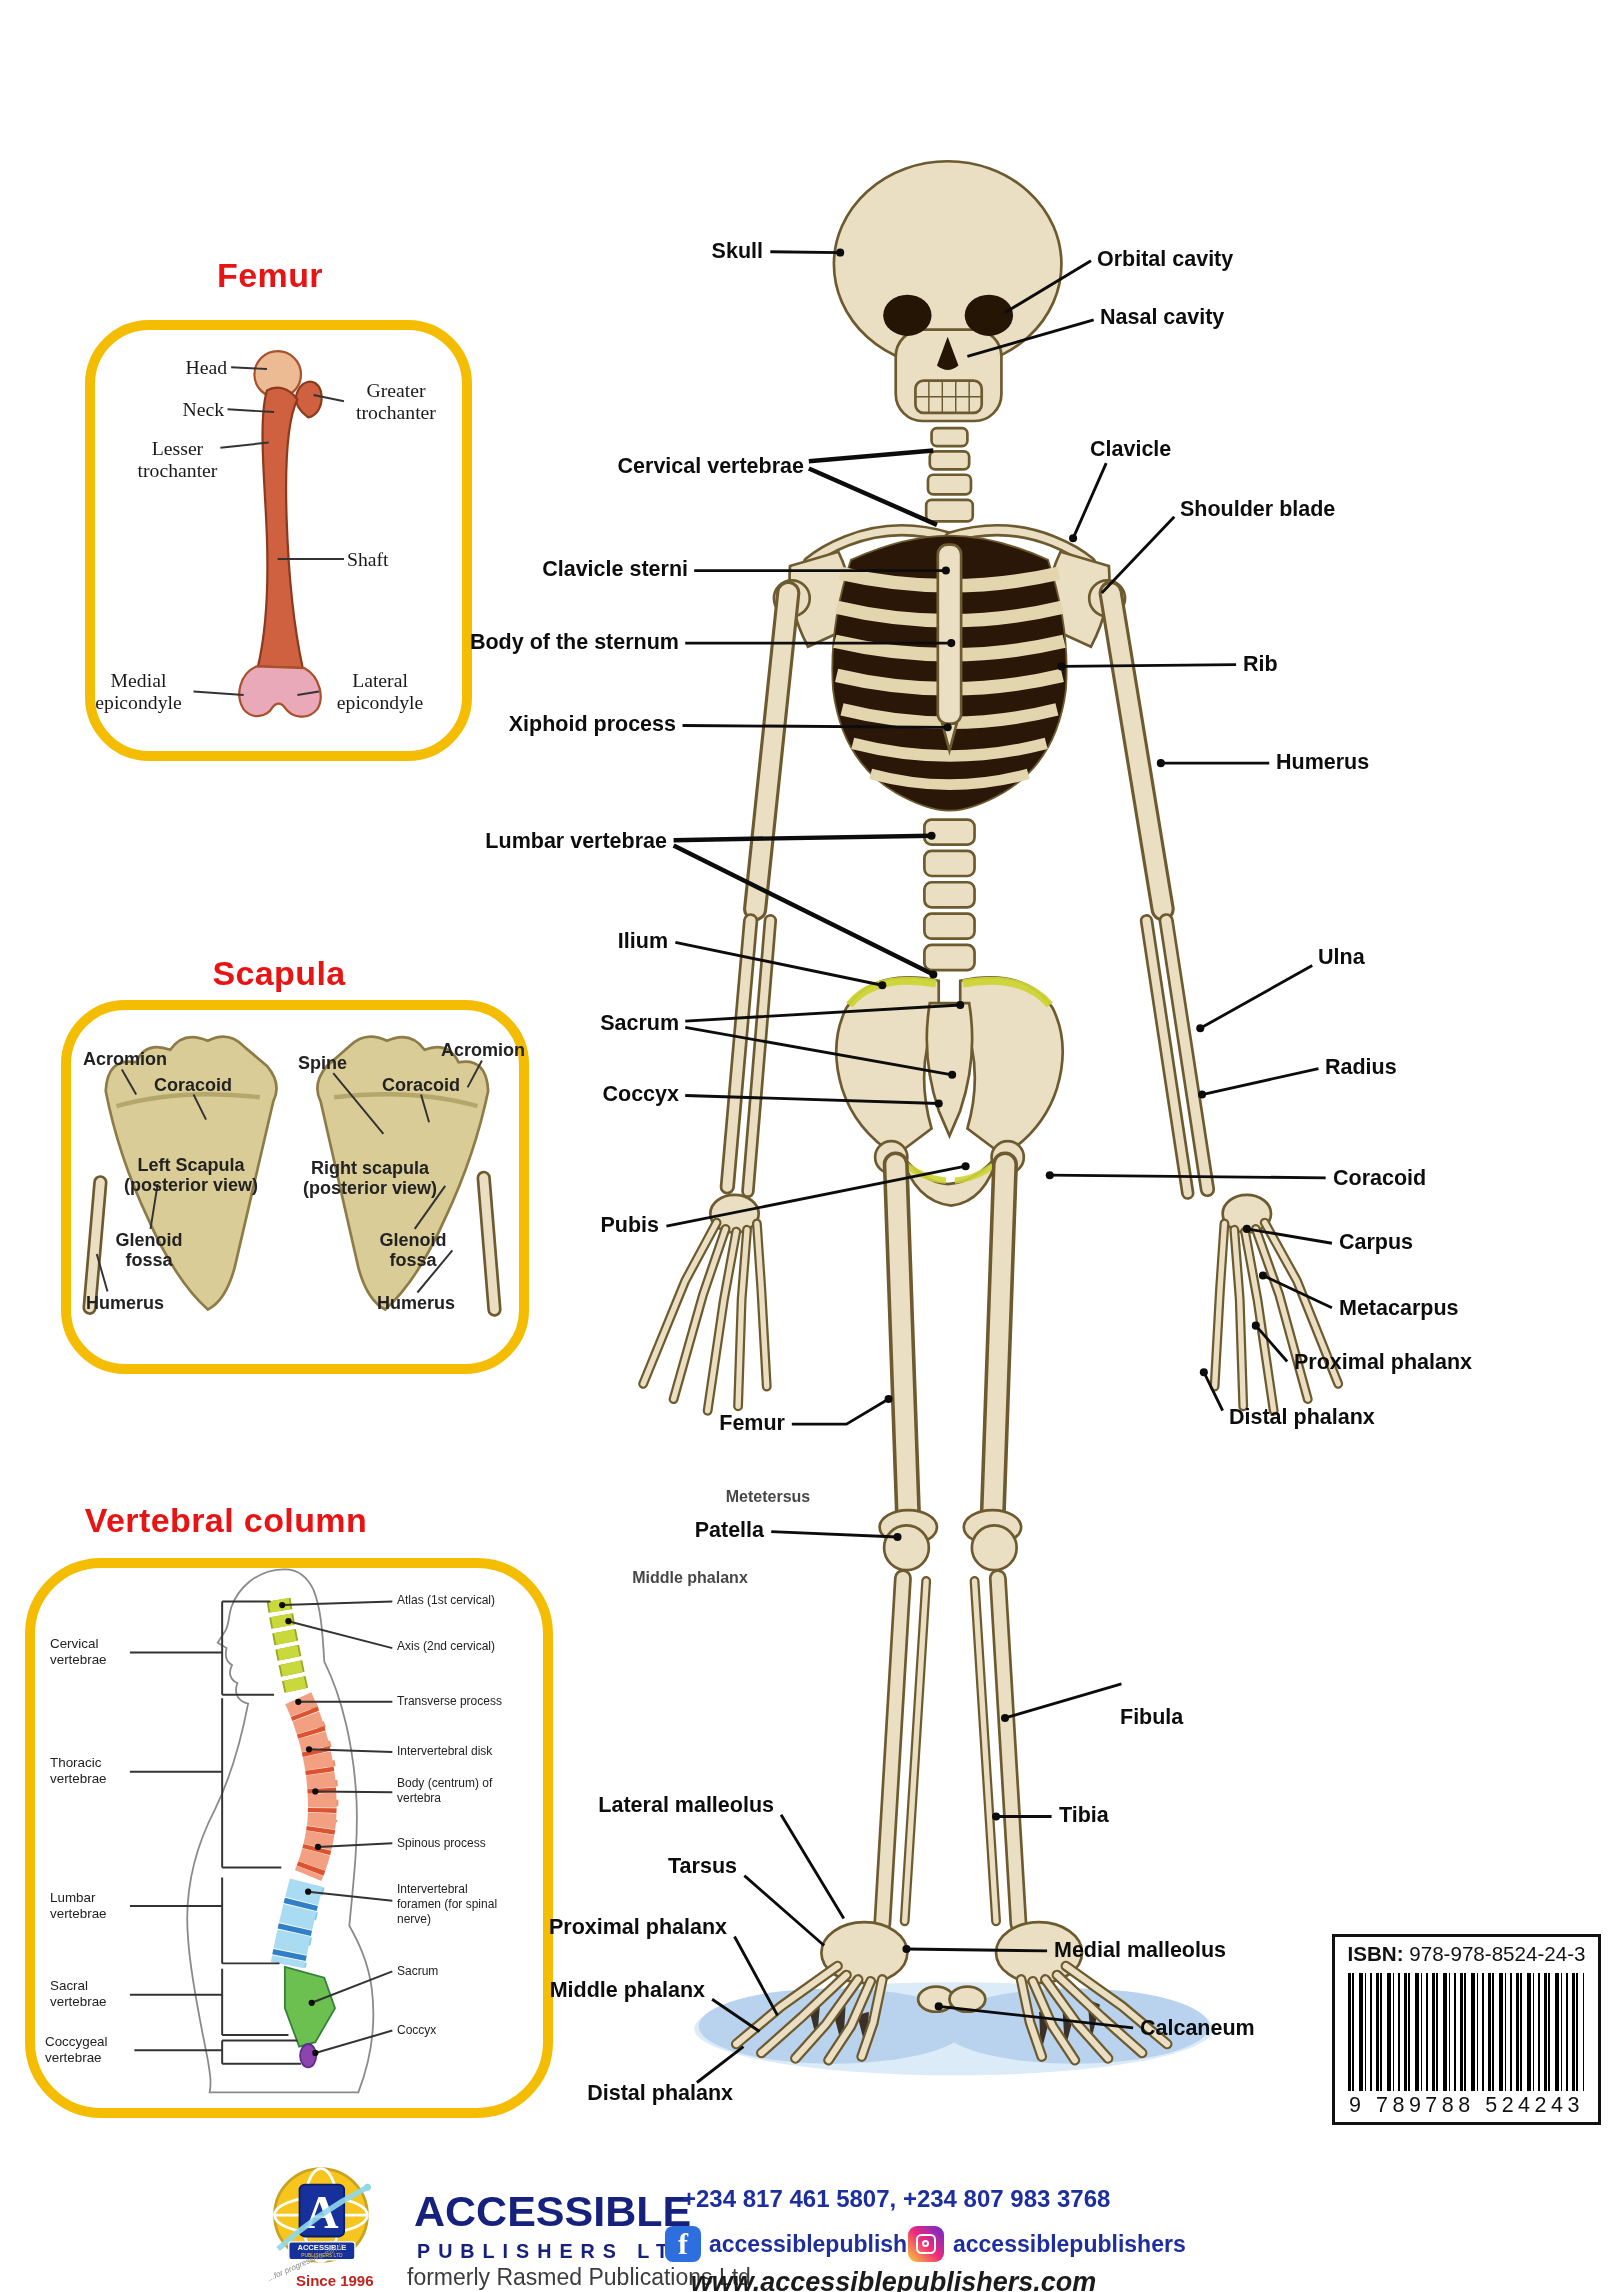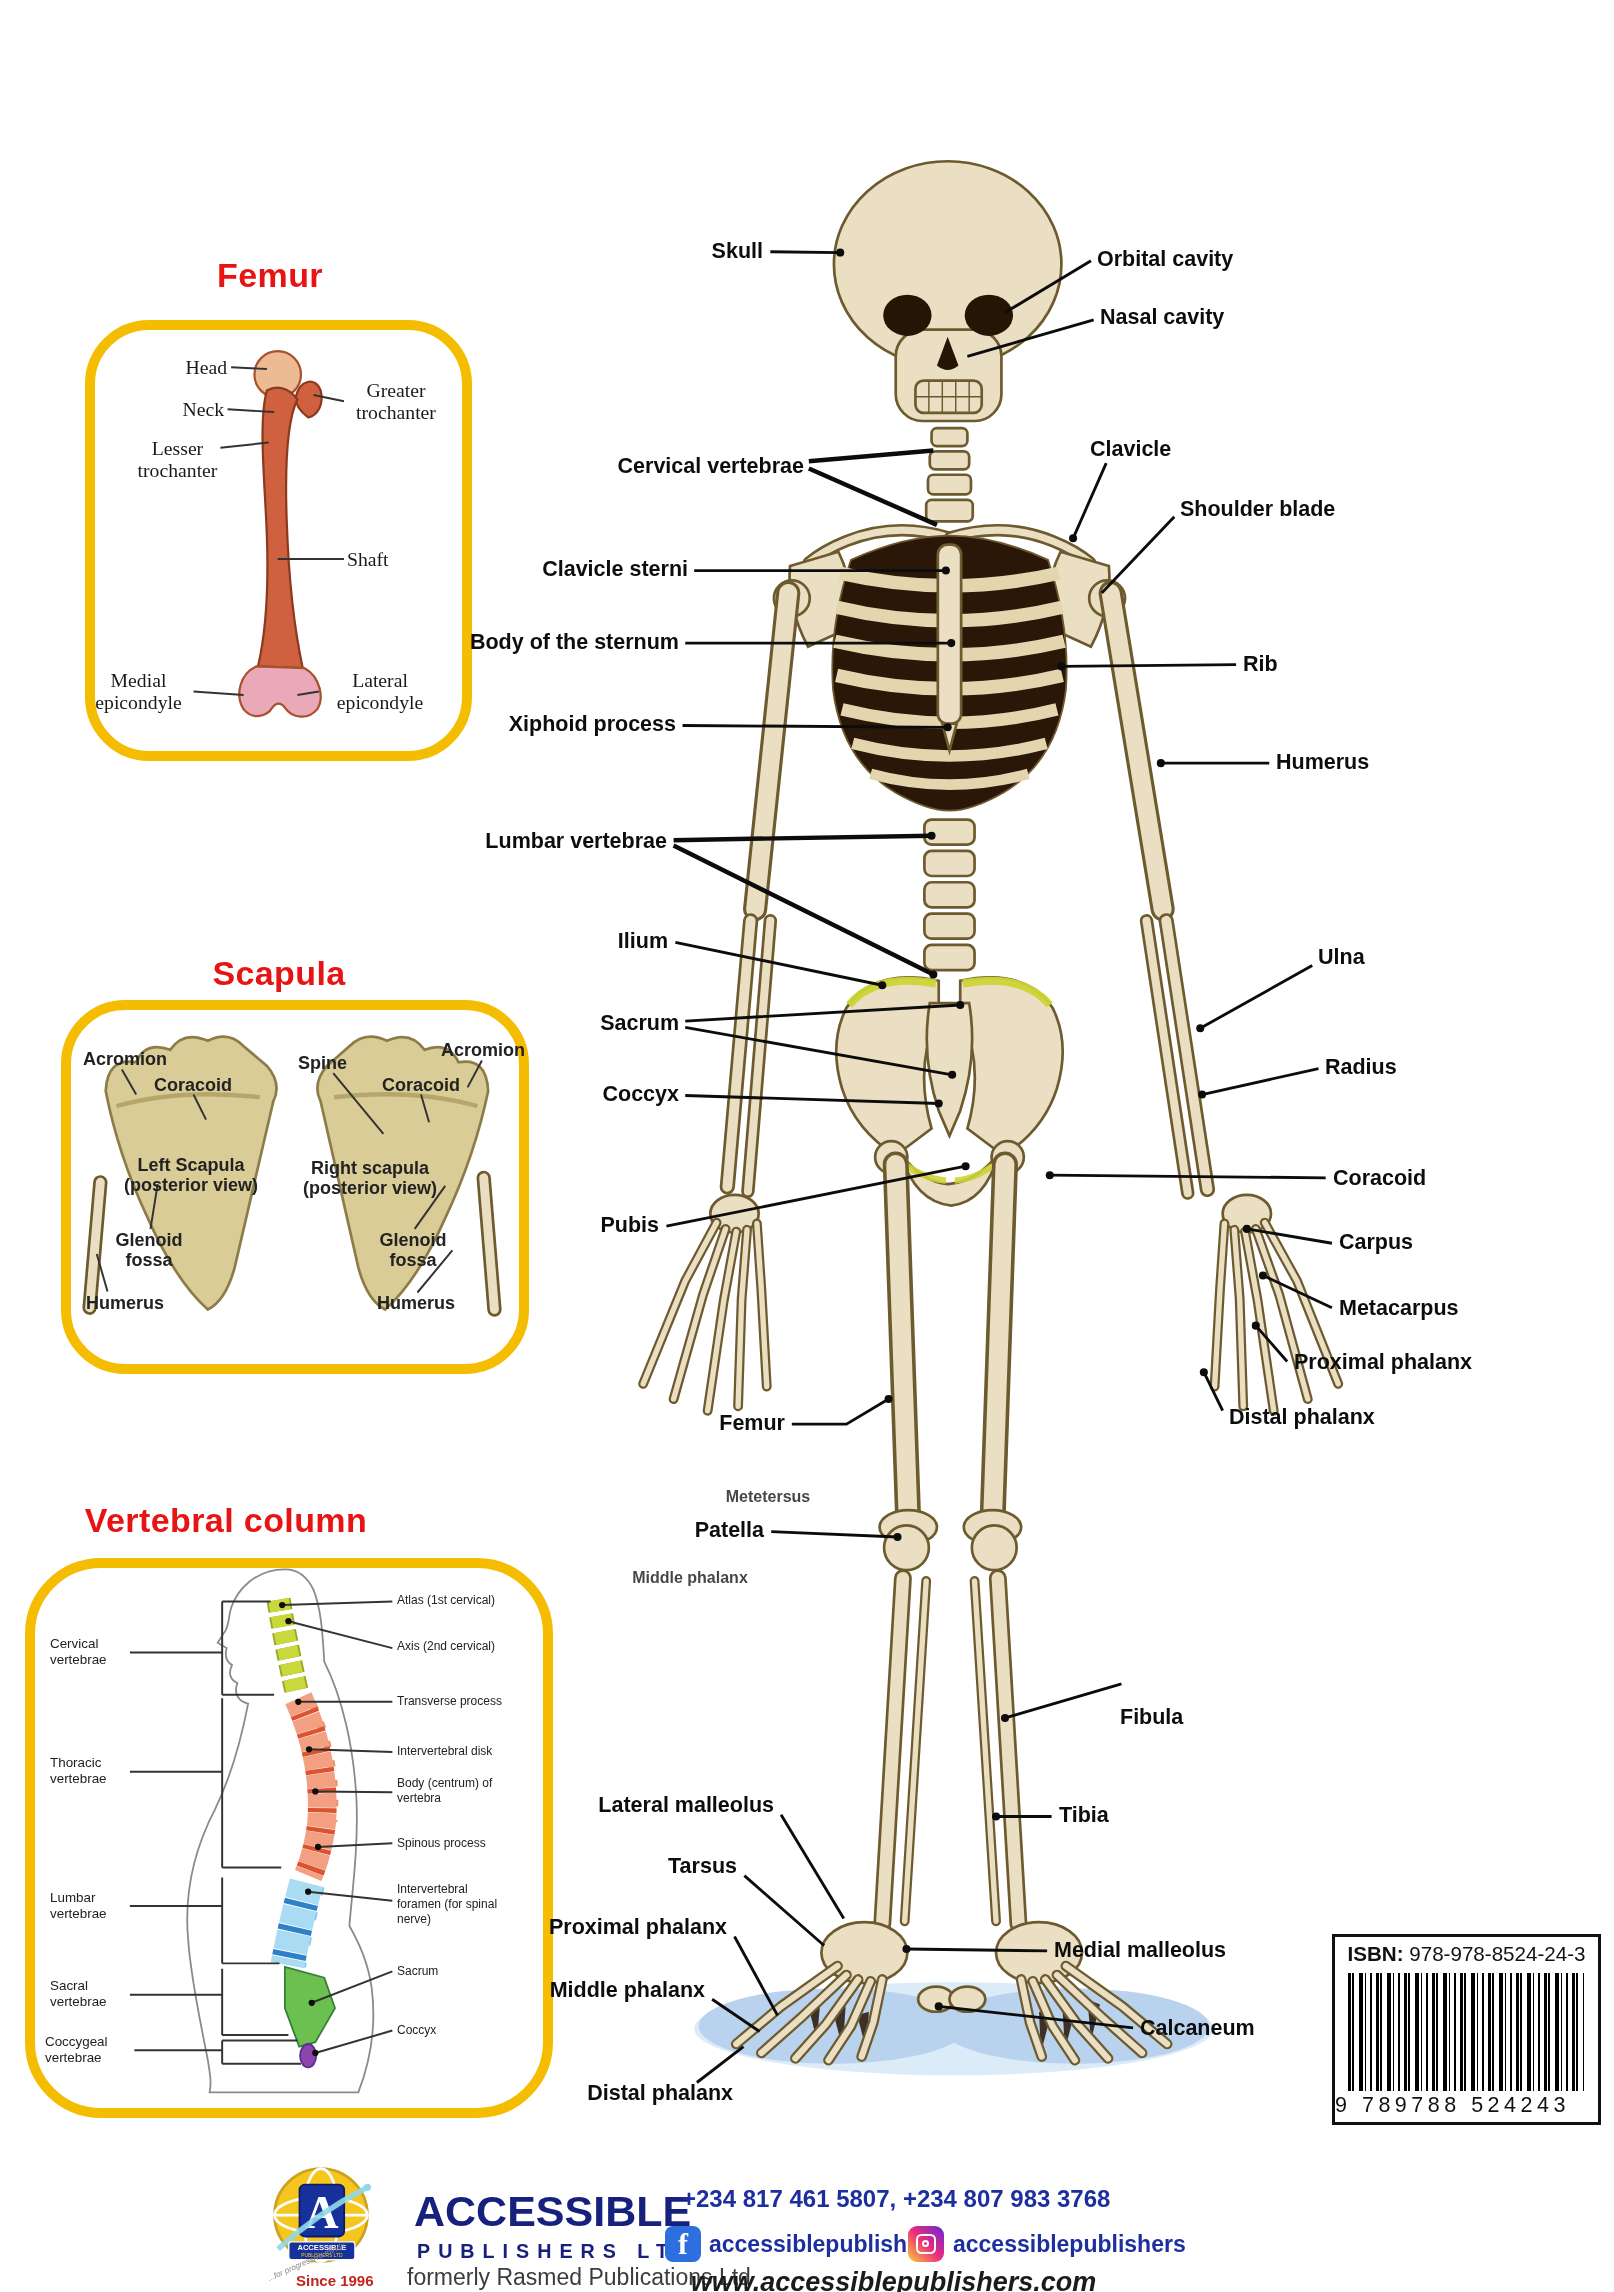--- a/index.html
+++ b/index.html
@@ -31,21 +31,21 @@
       width:112px;transform:translateY(-50%);}
   
   .isbn-box{position:absolute;left:1332px;top:1934px;width:269px;height:191px;z-index:3;
       border:3.6px solid #111;background:#fff;box-sizing:border-box;}
   .isbn-line{position:absolute;left:0;top:7.2px;width:100%;text-align:center;
       font:400 20.6px/1 "Liberation Sans",sans-serif;color:#111;white-space:nowrap;}
   .isbn-bold{font-weight:700;}
   .barcode{position:absolute;left:12.5px;top:36px;width:236px;height:118px;
       background:repeating-linear-gradient(90deg,#000 0 2.7px,#fff 2.7px 4.5px,#000 4.5px 6.3px,#fff 6.3px 10.7px,
       #000 10.7px 15px,#fff 15px 17px,#000 17px 18px,#fff 18px 22.4px,#000 22.4px 24px,#fff 24px 28px);}
-  .isbn-digits{position:absolute;left:0;bottom:5.4px;width:100%;text-align:left;
+  .isbn-digits{position:absolute;left:0;bottom:5.4px;width:100%;text-align:center;
       font:400 21.5px/1 "Liberation Sans",sans-serif;color:#111;letter-spacing:4.5px;white-space:nowrap;}
   
   .brand{position:absolute;left:414px;top:2190px;z-index:3;font:800 43px/1 "Liberation Sans",sans-serif;
       color:#15217d;white-space:nowrap;}
   .brand-sub{position:absolute;left:417px;top:2242px;z-index:3;font:700 19.7px/1 "Liberation Sans",sans-serif;
       color:#15217d;letter-spacing:8px;white-space:nowrap;}
   .since{position:absolute;left:296px;top:2273px;z-index:3;font:700 15px/1 "Liberation Sans",sans-serif;
       color:#c0241e;white-space:nowrap;}
   .formerly{position:absolute;left:407px;top:2266px;z-index:3;font:400 23px/1 "Liberation Sans",sans-serif;
       color:#3c3c3c;white-space:nowrap;}

